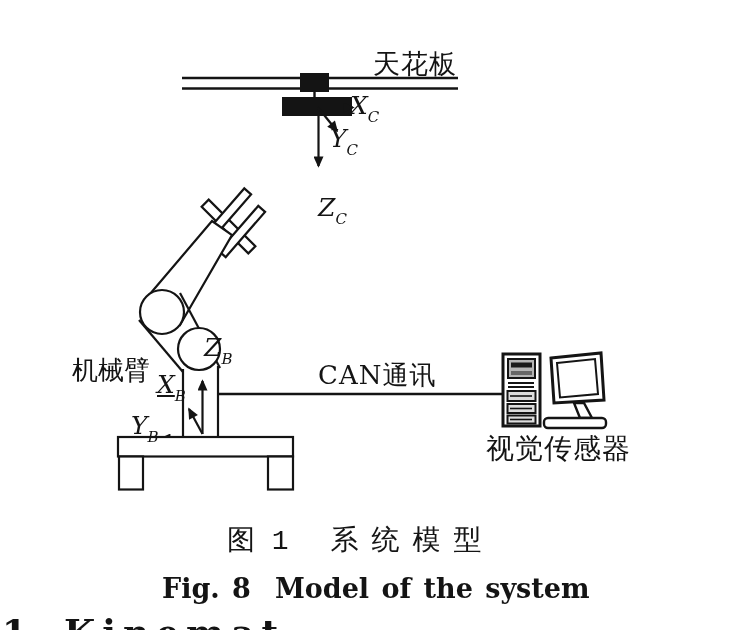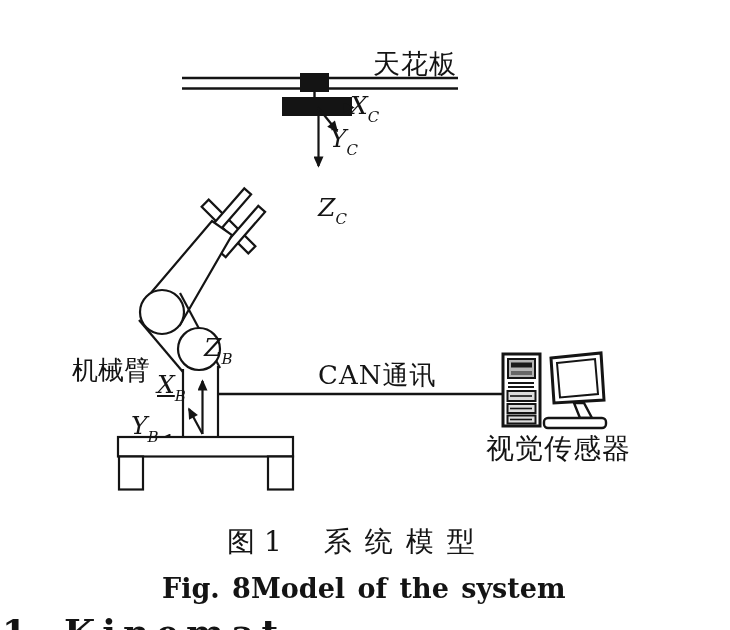--- a/index.html
+++ b/index.html
@@ -4,24 +4,24 @@
 <style>
   html,body{margin:0;padding:0;background:#fff;}
   .page{
     position:relative;width:730px;height:630px;background:#ffffff;
     overflow:hidden;font-family:"DejaVu Serif","Liberation Serif",serif;color:#141414;
   }
   .page svg{position:absolute;left:0;top:0;}
   .lbl{position:absolute;white-space:nowrap;line-height:1;font-size:27px;color:#141414;}
   .axis{position:absolute;white-space:nowrap;line-height:1;font-style:italic;font-size:25px;}
   .axis sub{font-size:15px;font-style:italic;position:relative;top:2px;left:0px;line-height:1;}
-  .cap-zh{position:absolute;left:227px;top:528px;font-size:28px;line-height:1;white-space:nowrap;}
+  .cap-zh{position:absolute;left:227px;top:528px;font-size:28px;line-height:1;white-space:nowrap;font-family:Liberation Mono, monospace;}
   .cap-zh .t2{margin-left:42px;letter-spacing:13px;}
   .cap-en{position:absolute;left:162px;top:575px;font-size:27px;font-weight:bold;line-height:1;white-space:nowrap;word-spacing:3px;}
-  .cap-en .t2{}
+  .cap-en .t2{margin-left:24px;}
   .frag{position:absolute;left:2px;top:614px;font-size:36px;font-weight:bold;line-height:1;white-space:nowrap;letter-spacing:7px;}
   .frag .t2{margin-left:30px;}
   .ls1{letter-spacing:1px;}
 </style>
 </head>
 <body>
 
 <div class="page">
 
   <svg width="730" height="630" viewBox="0 0 730 630">

